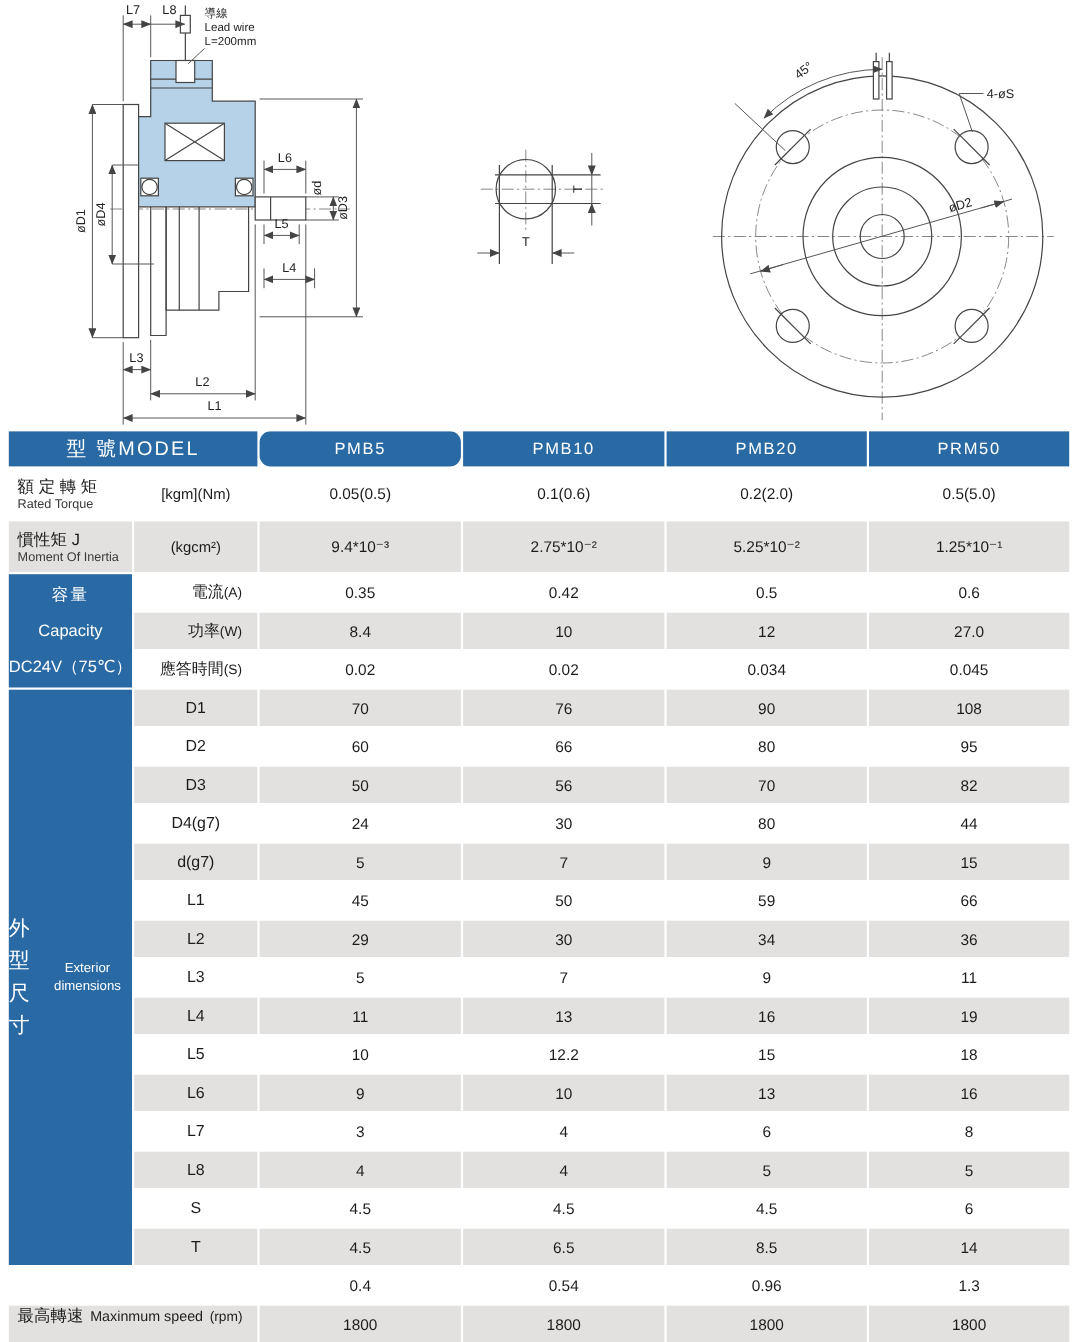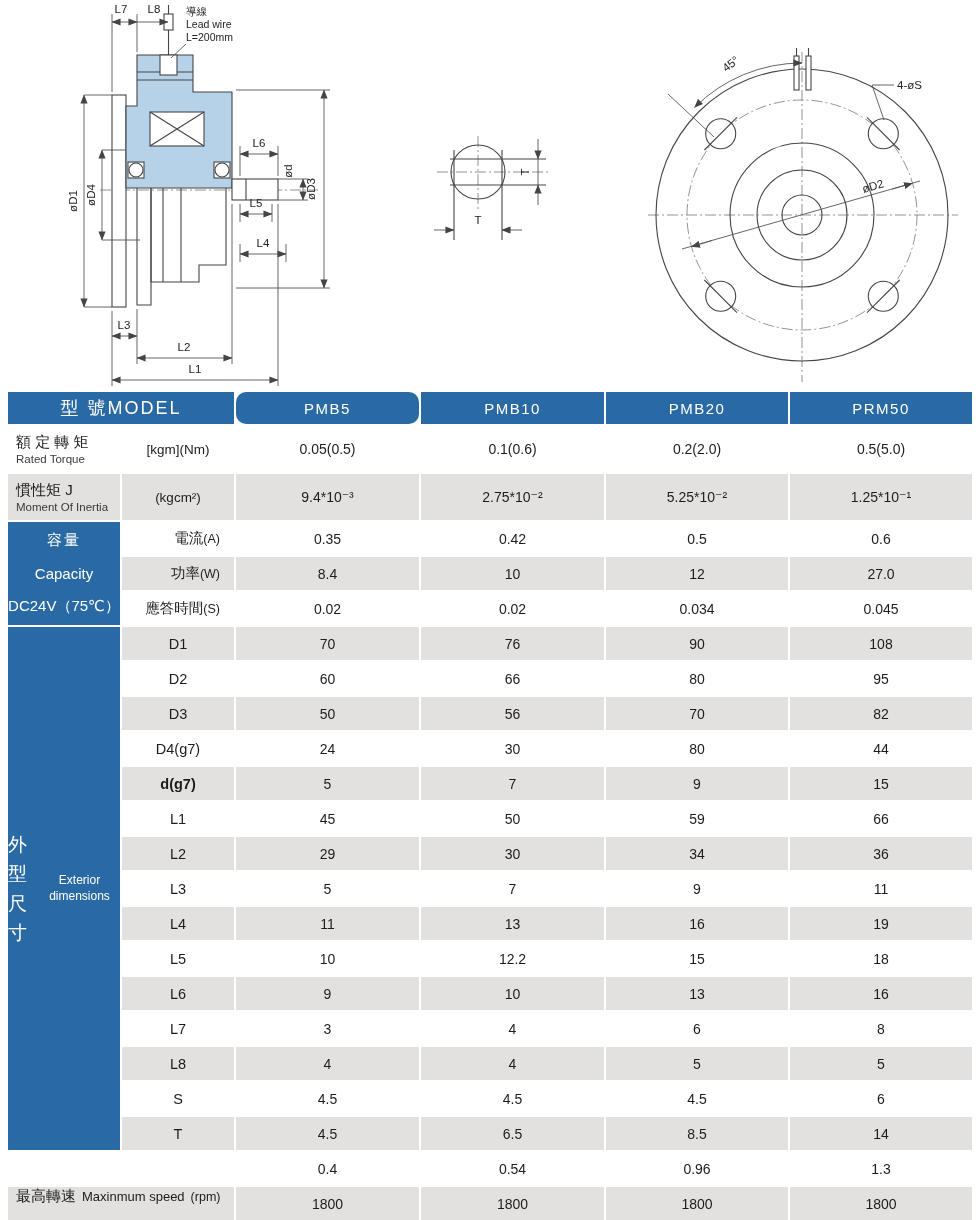--- a/index.html
+++ b/index.html
@@ -360,21 +360,21 @@
       </div>
       <div class="cell c-white" style="grid-area: 10 / 4 / span 1 / span 1;">
         <span>30</span>
       </div>
       <div class="cell c-white" style="grid-area: 10 / 5 / span 1 / span 1;">
         <span>80</span>
       </div>
       <div class="cell c-white" style="grid-area: 10 / 6 / span 1 / span 1;">
         <span>44</span>
       </div>
-      <div class="cell c-gray dim-lbl" style="grid-area: 11 / 2 / span 1 / span 1; font-weight: bold;">
+      <div class="cell c-gray dim-lbl" style="grid-area: 11 / 2 / span 1 / span 1;">
         <span>d(g7)</span>
       </div>
       <div class="cell c-gray" style="grid-area: 11 / 3 / span 1 / span 1;">
         <span>5</span>
       </div>
       <div class="cell c-gray" style="grid-area: 11 / 4 / span 1 / span 1;">
         <span>7</span>
       </div>
       <div class="cell c-gray" style="grid-area: 11 / 5 / span 1 / span 1;">
         <span>9</span>

